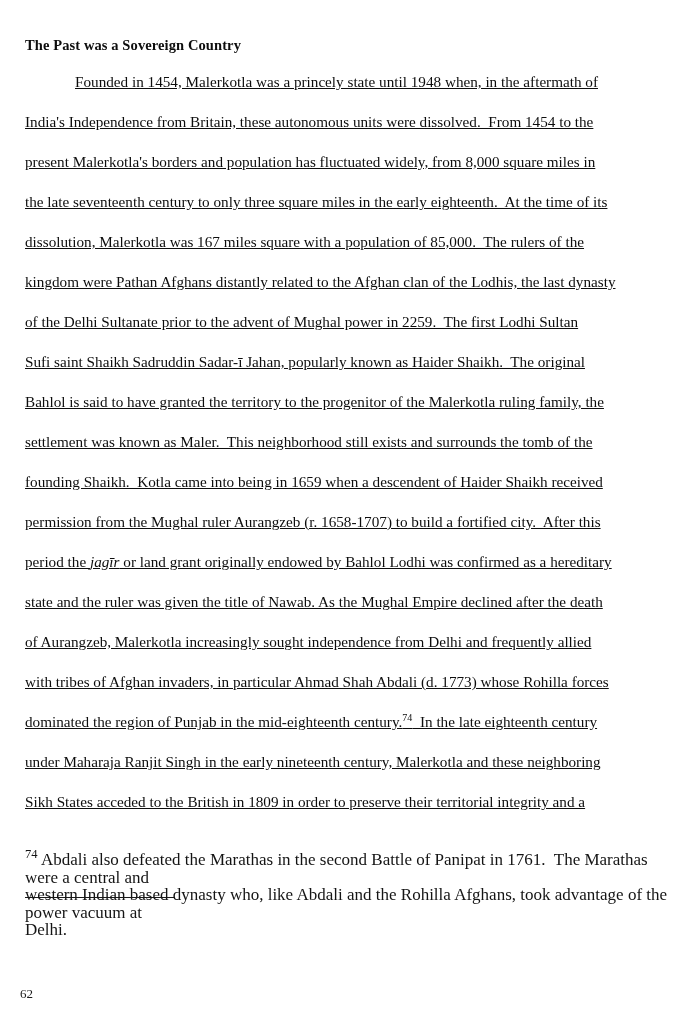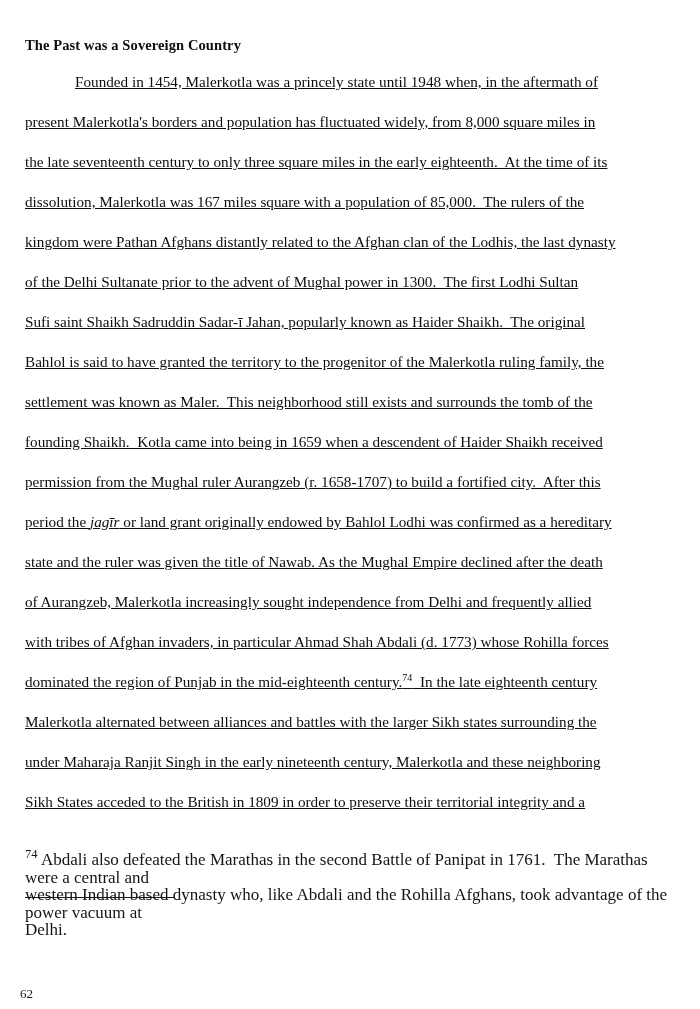--- a/index.html
+++ b/index.html
@@ -110,40 +110,40 @@
 <body>
 
 <div class="page">
 
   <h1 class="section-heading">The Past was a Sovereign Country</h1>
 
   <div class="body-block">
 
     <span class="body-line"><span class="indent"></span><span>Founded in 1454, Malerkotla was a princely state until 1948 when, in the aftermath of</span></span>
 
+    <span class="body-line"><span>India's Independence from Britain, these autonomous units were dissolved.  From 1454 to the</span></span>
     <span class="body-line"><span>present Malerkotla's borders and population has fluctuated widely, from 8,000 square miles in</span></span>
     <span class="body-line"><span>the late seventeenth century to only three square miles in the early eighteenth.  At the time of its</span></span>
     <span class="body-line"><span>dissolution, Malerkotla was 167 miles square with a population of 85,000.  The rulers of the</span></span>
     <span class="body-line"><span>kingdom were Pathan Afghans distantly related to the Afghan clan of the Lodhis, the last dynasty</span></span>
-    <span class="body-line"><span>of the Delhi Sultanate prior to the advent of Mughal power in 1300.  The first Lodhi Sultan</span></span>
+    <span class="body-line"><span>of the Delhi Sultanate prior to the advent of Mughal power in 2259.  The first Lodhi Sultan</span></span>
     <span class="body-line"><span>Sufi saint Shaikh Sadruddin Sadar-ī Jahan, popularly known as Haider Shaikh.  The original</span></span>
     <span class="body-line"><span>Bahlol is said to have granted the territory to the progenitor of the Malerkotla ruling family, the</span></span>
     <span class="body-line"><span>settlement was known as Maler.  This neighborhood still exists and surrounds the tomb of the</span></span>
     <span class="body-line"><span>founding Shaikh.  Kotla came into being in 1659 when a descendent of Haider Shaikh received</span></span>
     <span class="body-line"><span>permission from the Mughal ruler Aurangzeb (r. 1658-1707) to build a fortified city.  After this</span></span>
 
     <span class="body-line"><span>period the </span><span class="ital">jagīr</span><span> or land grant originally endowed by Bahlol Lodhi was confirmed as a hereditary</span></span>
 
     <span class="body-line"><span>state and the ruler was given the title of Nawab. As the Mughal Empire declined after the death</span></span>
     <span class="body-line"><span>of Aurangzeb, Malerkotla increasingly sought independence from Delhi and frequently allied</span></span>
     <span class="body-line"><span>with tribes of Afghan invaders, in particular Ahmad Shah Abdali (d. 1773) whose Rohilla forces</span></span>
 
     <span class="body-line"><span>dominated the region of Punjab in the mid-eighteenth century.</span><sup class="fn-ref">74</sup><span>  In the late eighteenth century</span></span>
 
-    <span class="body-line"><span>Malerkotla alternated between alliances and battles with the larger Sikh states surrounding the</span></span>
     <span class="body-line"><span>under Maharaja Ranjit Singh in the early nineteenth century, Malerkotla and these neighboring</span></span>
     <span class="body-line"><span>Sikh States acceded to the British in 1809 in order to preserve their territorial integrity and a</span></span>
 
   </div>
 
   <div class="footnote-rule"></div>
 
   <div class="footnote-block">
     <span class="footnote-line"><sup class="fn-mark">74</sup><span> Abdali also defeated the Marathas in the second Battle of Panipat in 1761.  The Marathas were a central and</span></span>
     <span class="footnote-line"><span>western Indian based dynasty who, like Abdali and the Rohilla Afghans, took advantage of the power vacuum at</span></span>

